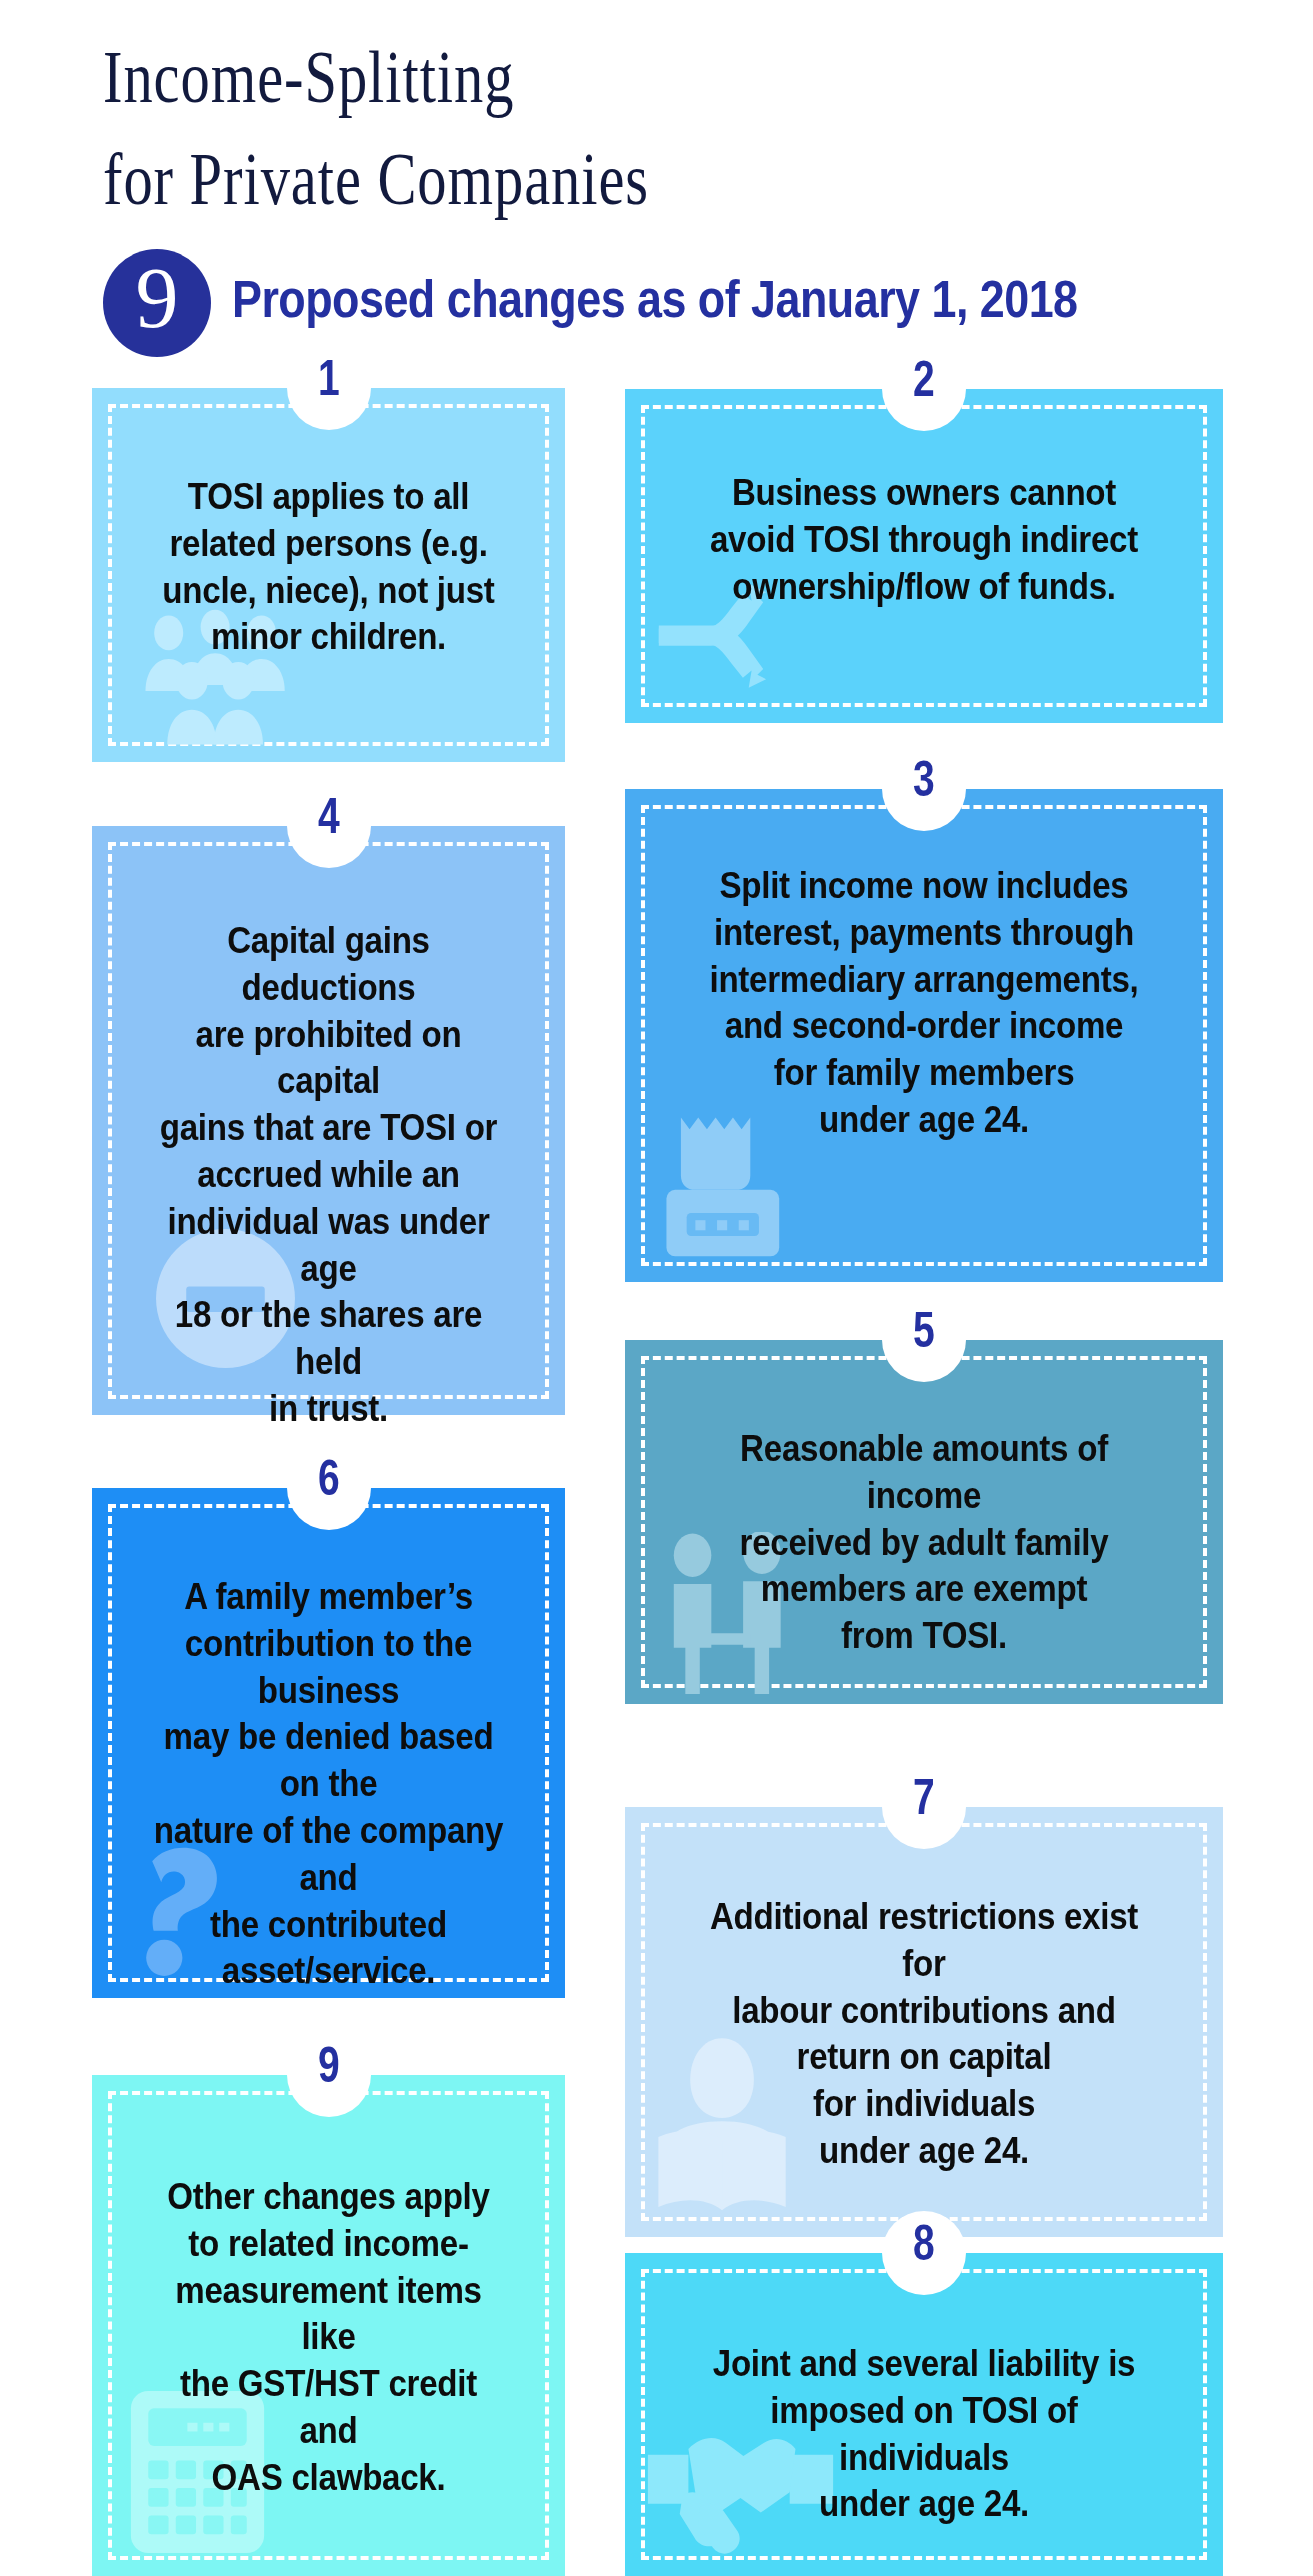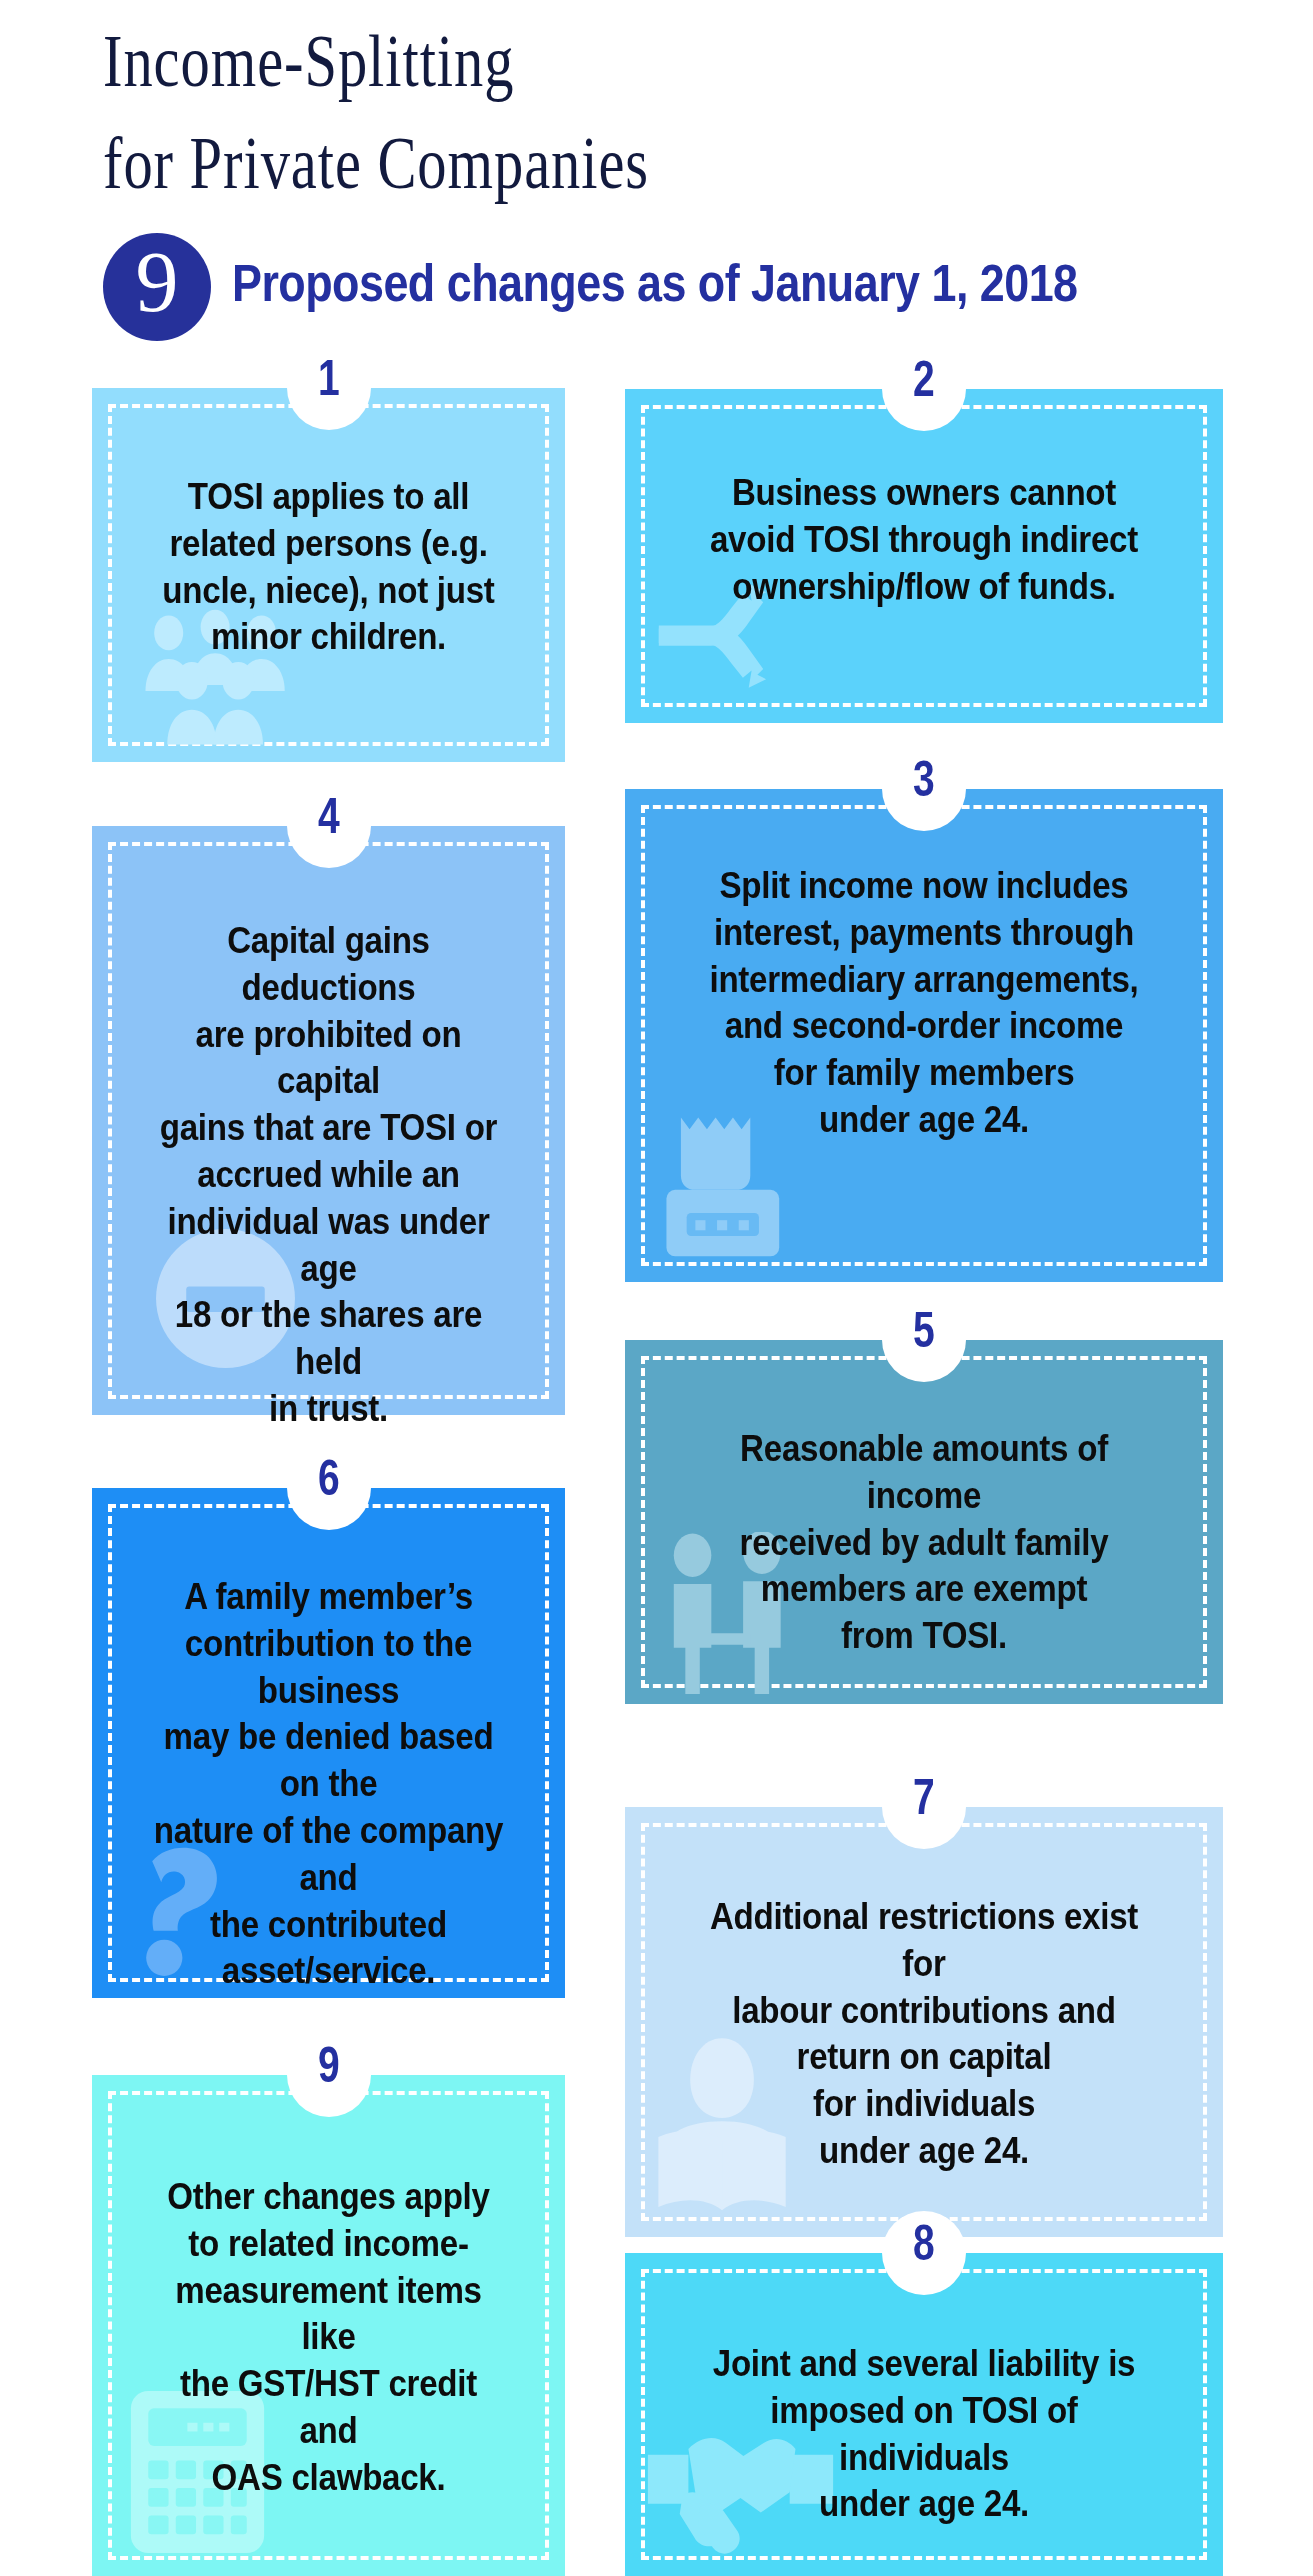--- a/index.html
+++ b/index.html
@@ -5,21 +5,21 @@
   html,body{margin:0;padding:0;}
   body{
     width:1314px;height:2576px;
     background:#ffffff;
     font-family:"Liberation Sans",sans-serif;
     position:relative;
     overflow:hidden;
   }
 
   
-  #header{position:absolute;left:0;top:0;width:1192px;height:359px;}
+  #header{position:absolute;left:0;top:16px;width:1192px;height:359px;}
   .title-line{
     font-family:"Liberation Serif","DejaVu Serif",serif;
     color:#121a3e;
     font-weight:400;
     letter-spacing:1.2px;
     white-space:nowrap;
     transform:scaleX(0.78);
     transform-origin:left center;
   }
   #title1{position:absolute;left:103px;top:23px;font-size:75px;line-height:1.0;}

